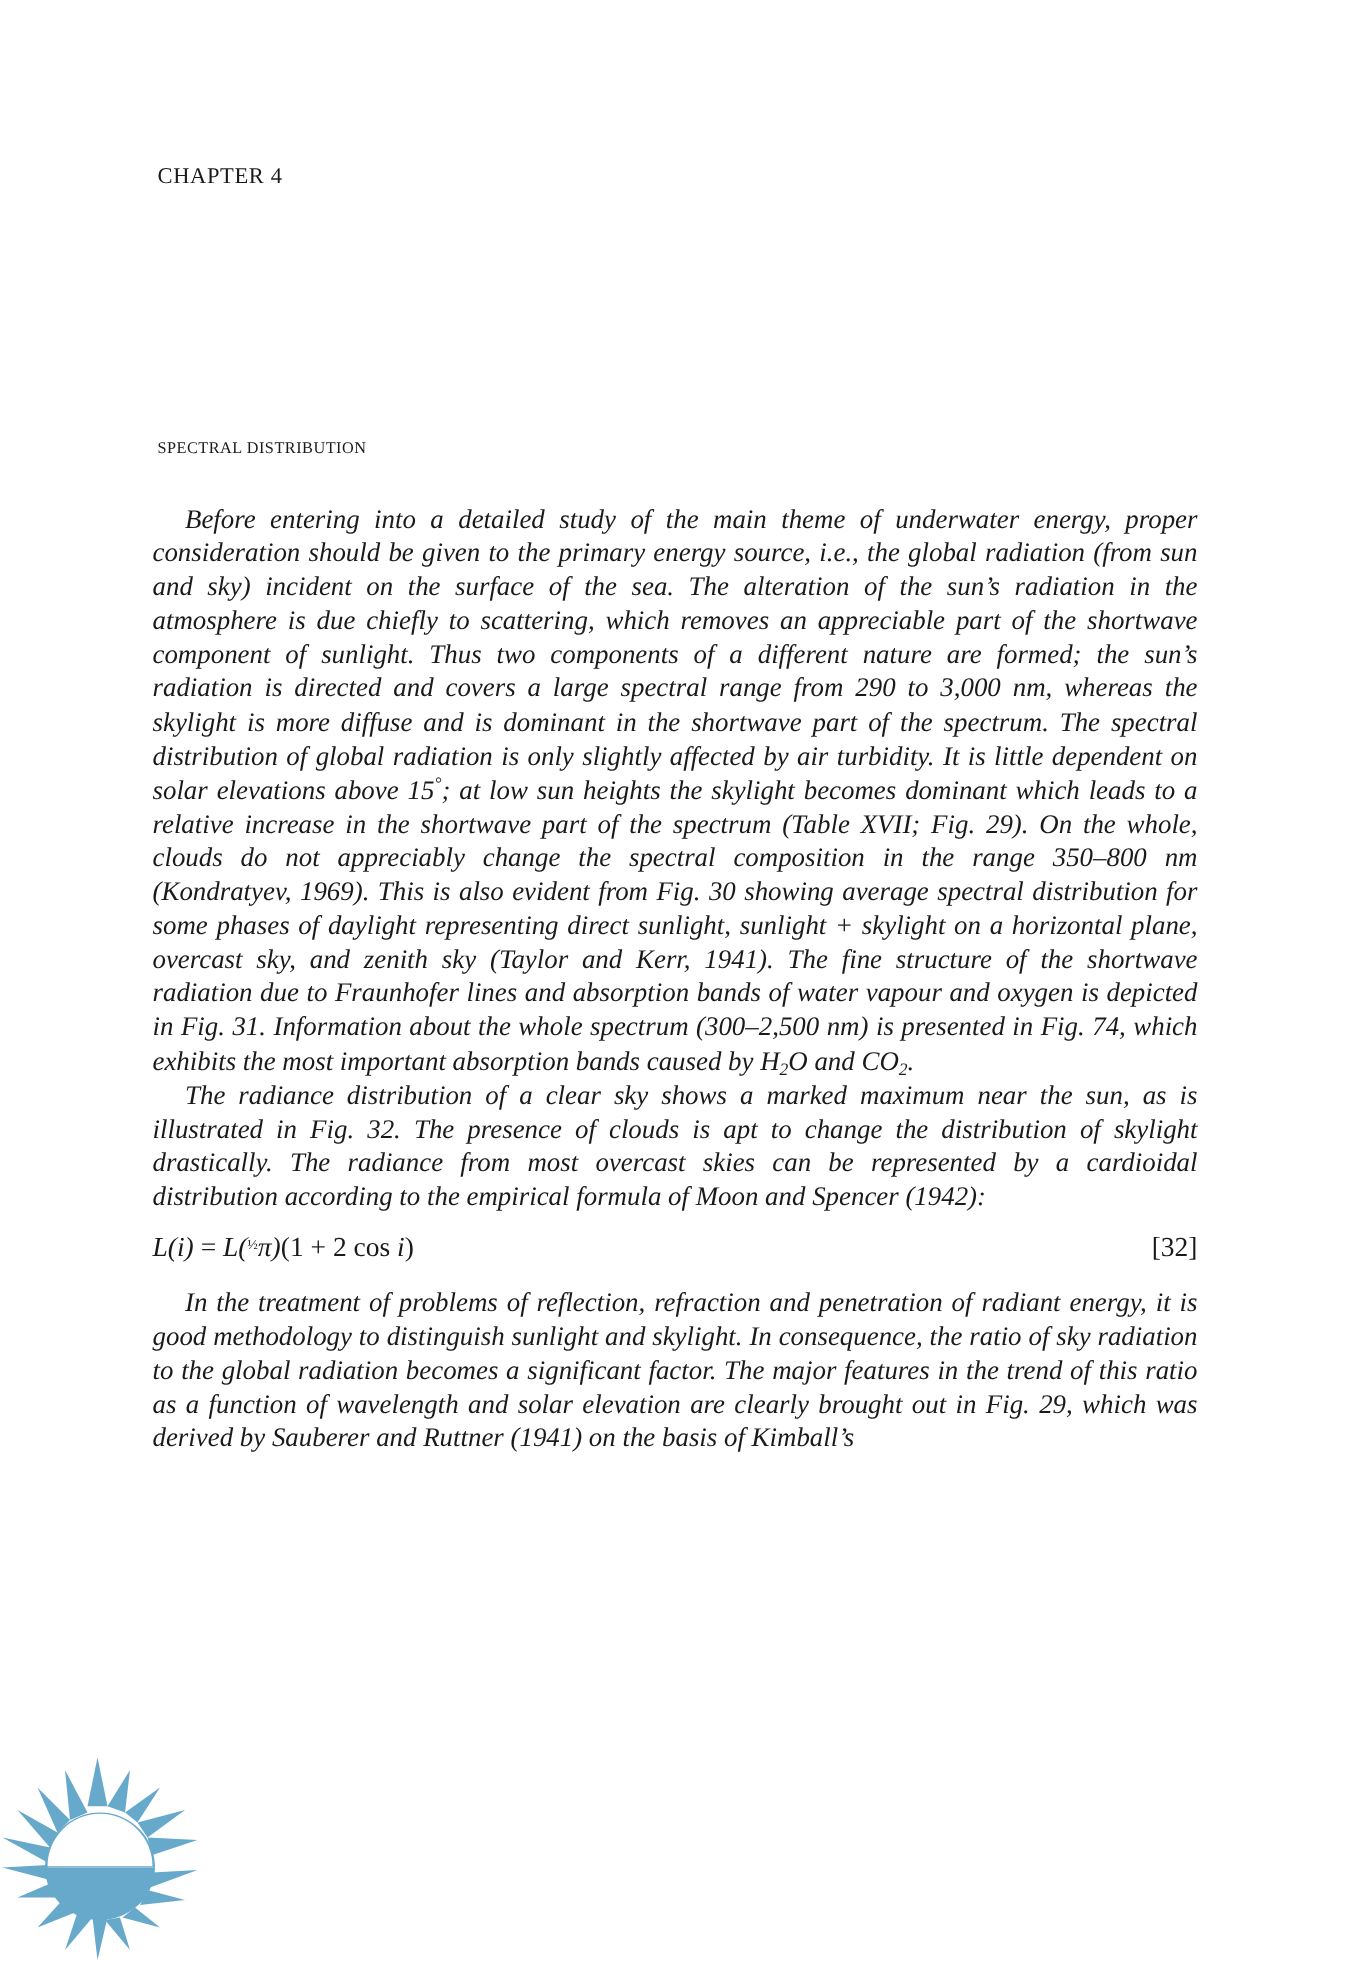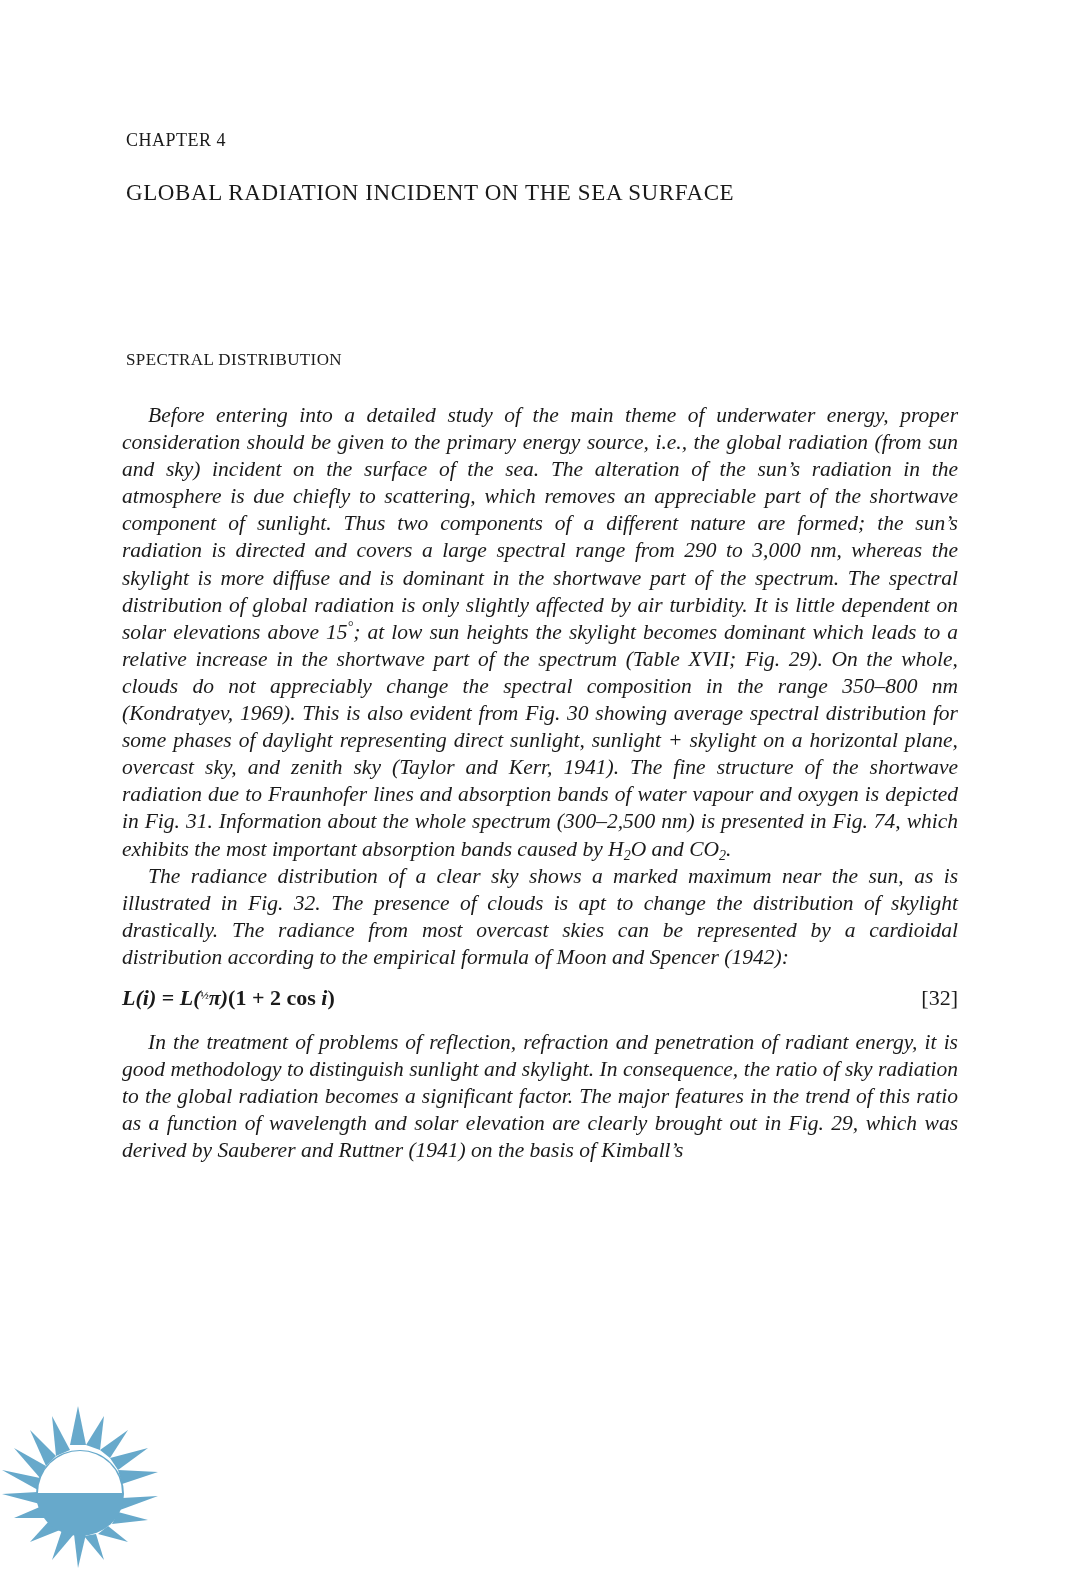--- a/index.html
+++ b/index.html
@@ -1,38 +1,37 @@
 <!DOCTYPE html>
 <html><head>
 <meta charset="utf-8">
 <style>
   html, body { margin: 0; padding: 0; background: #ffffff; }
   body { width: 1080px; height: 1573px; position: relative; overflow: hidden;
          font-family: "Liberation Serif", "DejaVu Serif", serif; color: #1a1a1a; }
   .page { position: absolute; left: 0; top: 0; width: 972px; height: 1573px; }
   .chapter-label { position: absolute; left: 126px; top: 130px; font-size: 18px; letter-spacing: 0.5px; }
   .chapter-title { position: absolute; left: 126px; top: 180px; font-size: 23px; letter-spacing: 0.6px; }
-  .section-heading { position: absolute; left: 126px; top: 350px; font-size: 17px; letter-spacing: 0.4px; }
+  .section-heading { position: absolute; left: 126px; top: 350px; font-size: 13px; letter-spacing: 0.4px; }
   .body { position: absolute; left: 122px; top: 402px; width: 836px; font-size: 21.5px; line-height: 27.1px; }
   .para { margin: 0; text-align: justify; text-indent: 26px; font-style: italic; }
   .equation { position: relative; height: 40px; margin: 13px 0 5px 0; }
-  .eq-left { position: absolute; left: 0; top: 0; font-size: 22px; font-style: italic; font-weight: bold; }
+  .eq-left { position: absolute; left: 0; top: 0; font-size: 22px; font-style: italic; }
   .eq-left .up { font-style: normal; }
   .eq-num { position: absolute; right: 0; top: 0; font-size: 22px; text-align: center; }
   .frac { display: inline-block; font-size: 11px; vertical-align: 6px; line-height: 10px; text-align: center; }
   sub { font-size: 14px; vertical-align: -4px; line-height: 0; }
   sup { font-size: 14px; vertical-align: 8px; line-height: 0; }
   .logo { position: absolute; left: 0; top: 1400px; width: 1080px; height: 173px; }
 </style>
 </head>
 <body>
 
 <div class="page">
   <div class="chapter-label">CHAPTER 4</div>
-  <div class="chapter-title">GLOBAL RADIATION INCIDENT ON THE SEA SURFACE</div>
   <div class="section-heading">SPECTRAL DISTRIBUTION</div>
 
   <div class="body">
     <p class="para"><span>Before entering into a detailed study of the main theme of underwater energy, proper consideration should be given to the primary energy source, i.e., the global radiation (from sun and sky) incident on the surface of the sea. The alteration of the sun’s radiation in the atmosphere is due chiefly to scattering, which removes an appreciable part of the shortwave component of sunlight. Thus two components of a different nature are formed; the sun’s radiation is directed and covers a large spectral range from 290 to 3,000 nm, whereas the skylight is more diffuse and is dominant in the shortwave part of the spectrum. The spectral distribution of global radiation is only slightly affected by air turbidity. It is little dependent on solar elevations above 15</span><sup>°</sup><span>; at low sun heights the skylight becomes dominant which leads to a relative increase in the shortwave part of the spectrum (Table XVII; Fig. 29). On the whole, clouds do not appreciably change the spectral composition in the range 350–800 nm (Kondratyev, 1969). This is also evident from Fig. 30 showing average spectral distribution for some phases of daylight representing direct sunlight, sunlight + skylight on a horizontal plane, overcast sky, and zenith sky (Taylor and Kerr, 1941). The fine structure of the shortwave radiation due to Fraunhofer lines and absorption bands of water vapour and oxygen is depicted in Fig. 31. Information about the whole spectrum (300–2,500 nm) is presented in Fig. 74, which exhibits the most important absorption bands caused by H</span><sub>2</sub><span>O and CO</span><sub>2</sub><span>.</span></p>
 
     <p class="para">The radiance distribution of a clear sky shows a marked maximum near the sun, as is illustrated in Fig. 32. The presence of clouds is apt to change the distribution of skylight drastically. The radiance from most overcast skies can be represented by a cardioidal distribution according to the empirical formula of Moon and Spencer (1942):</p>
 
     <div class="equation">
       <div class="eq-left">
         <span>L(i)</span><span class="up"> = </span><span>L(</span><span class="frac up">½</span><span>π)</span><span class="up">(1 + 2 cos </span><span>i</span><span class="up">)</span>

